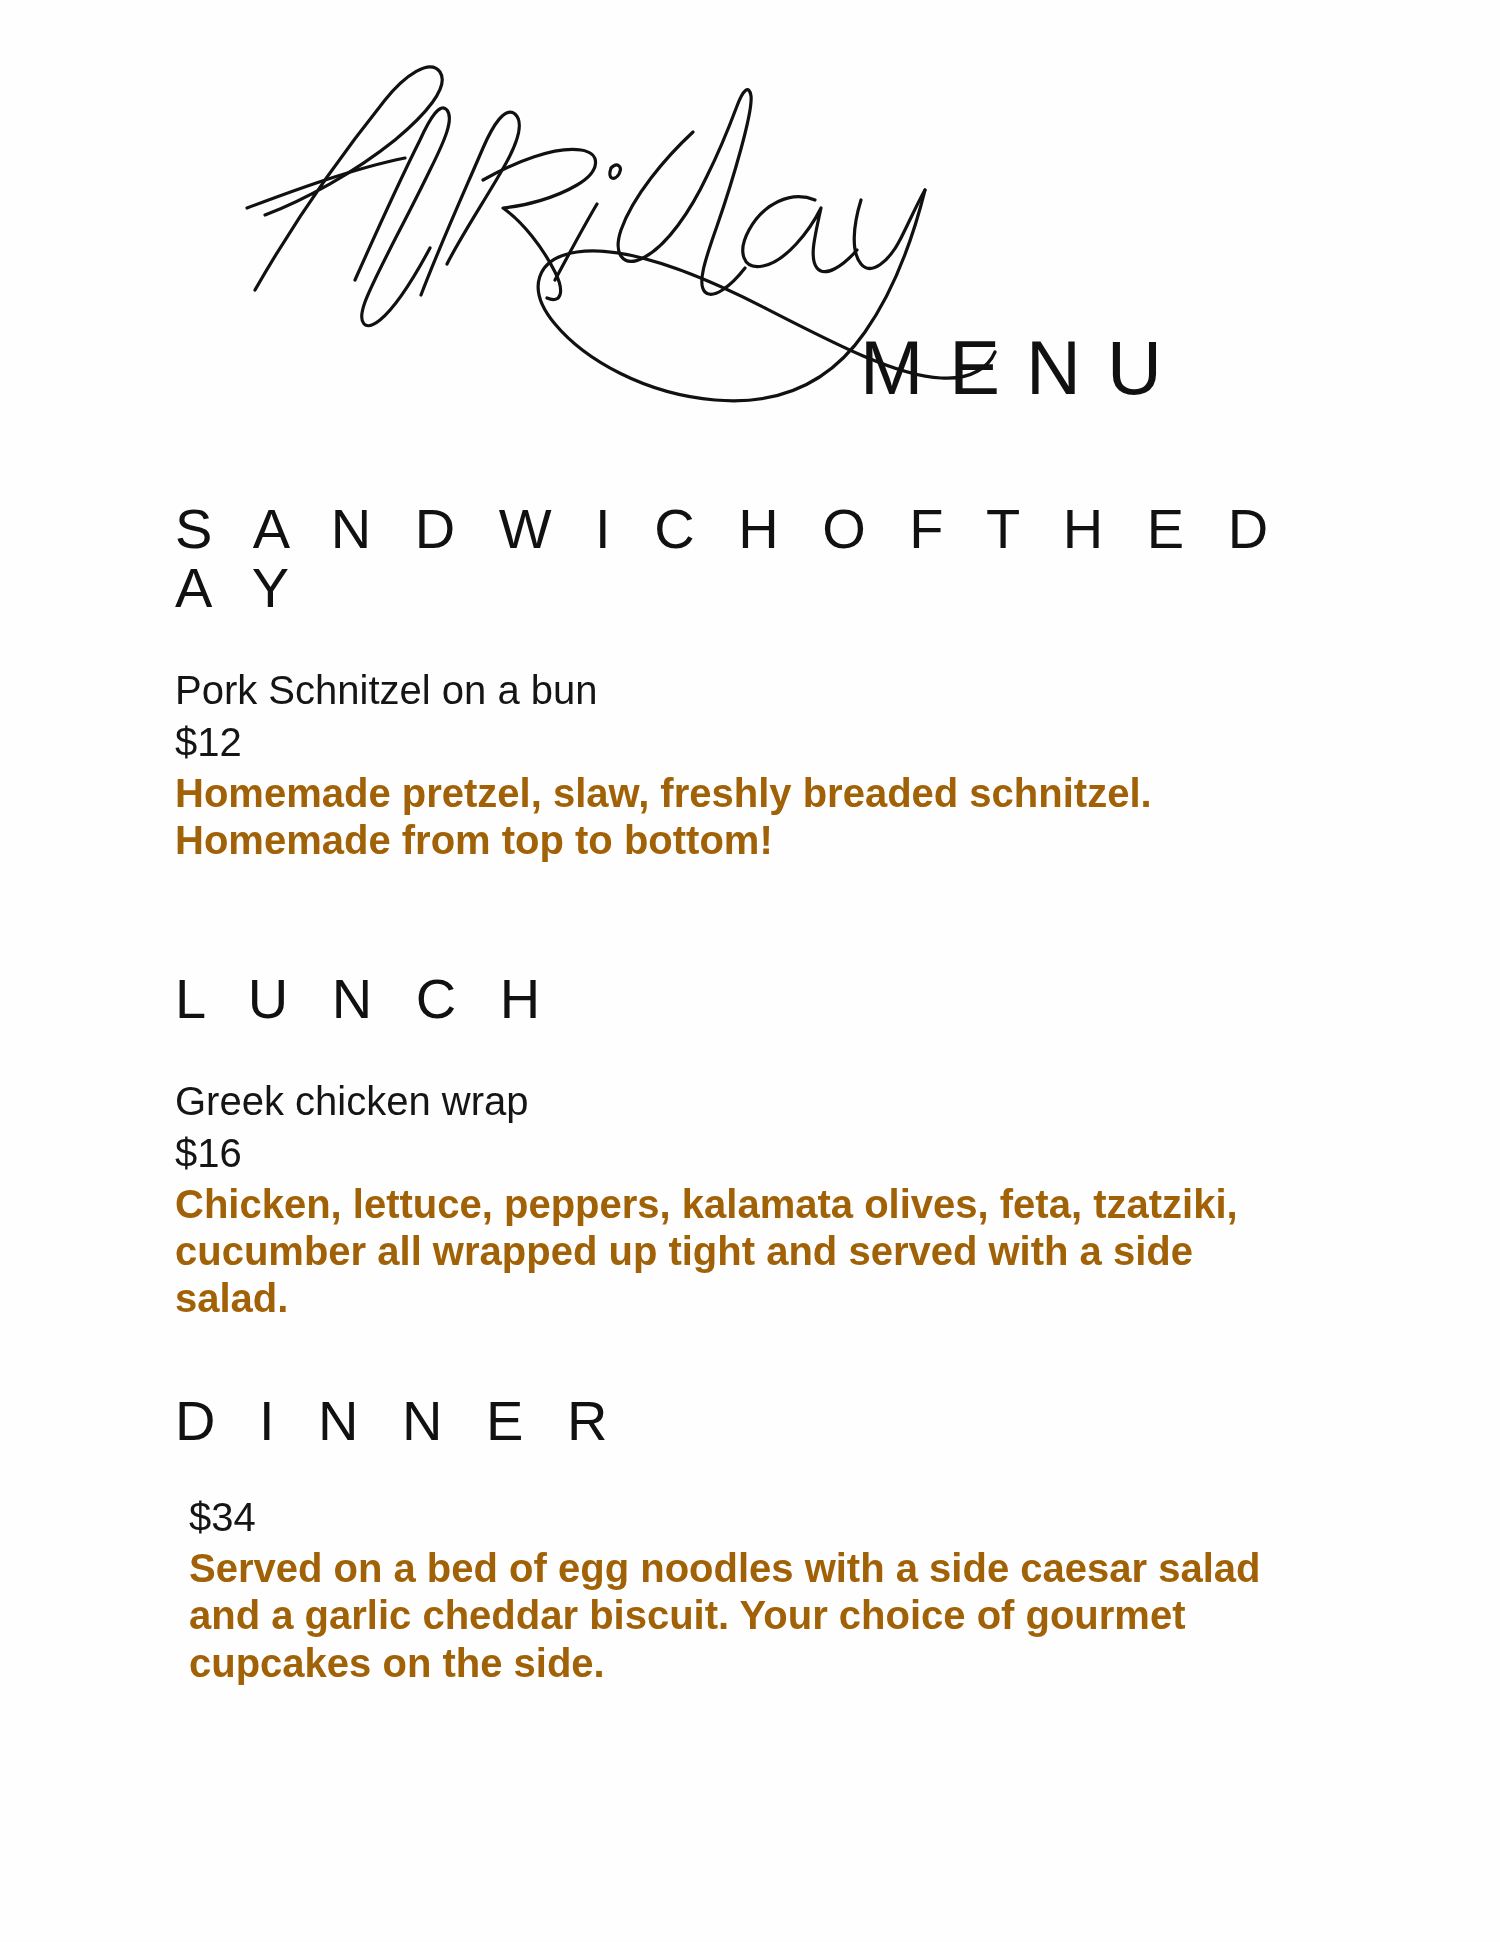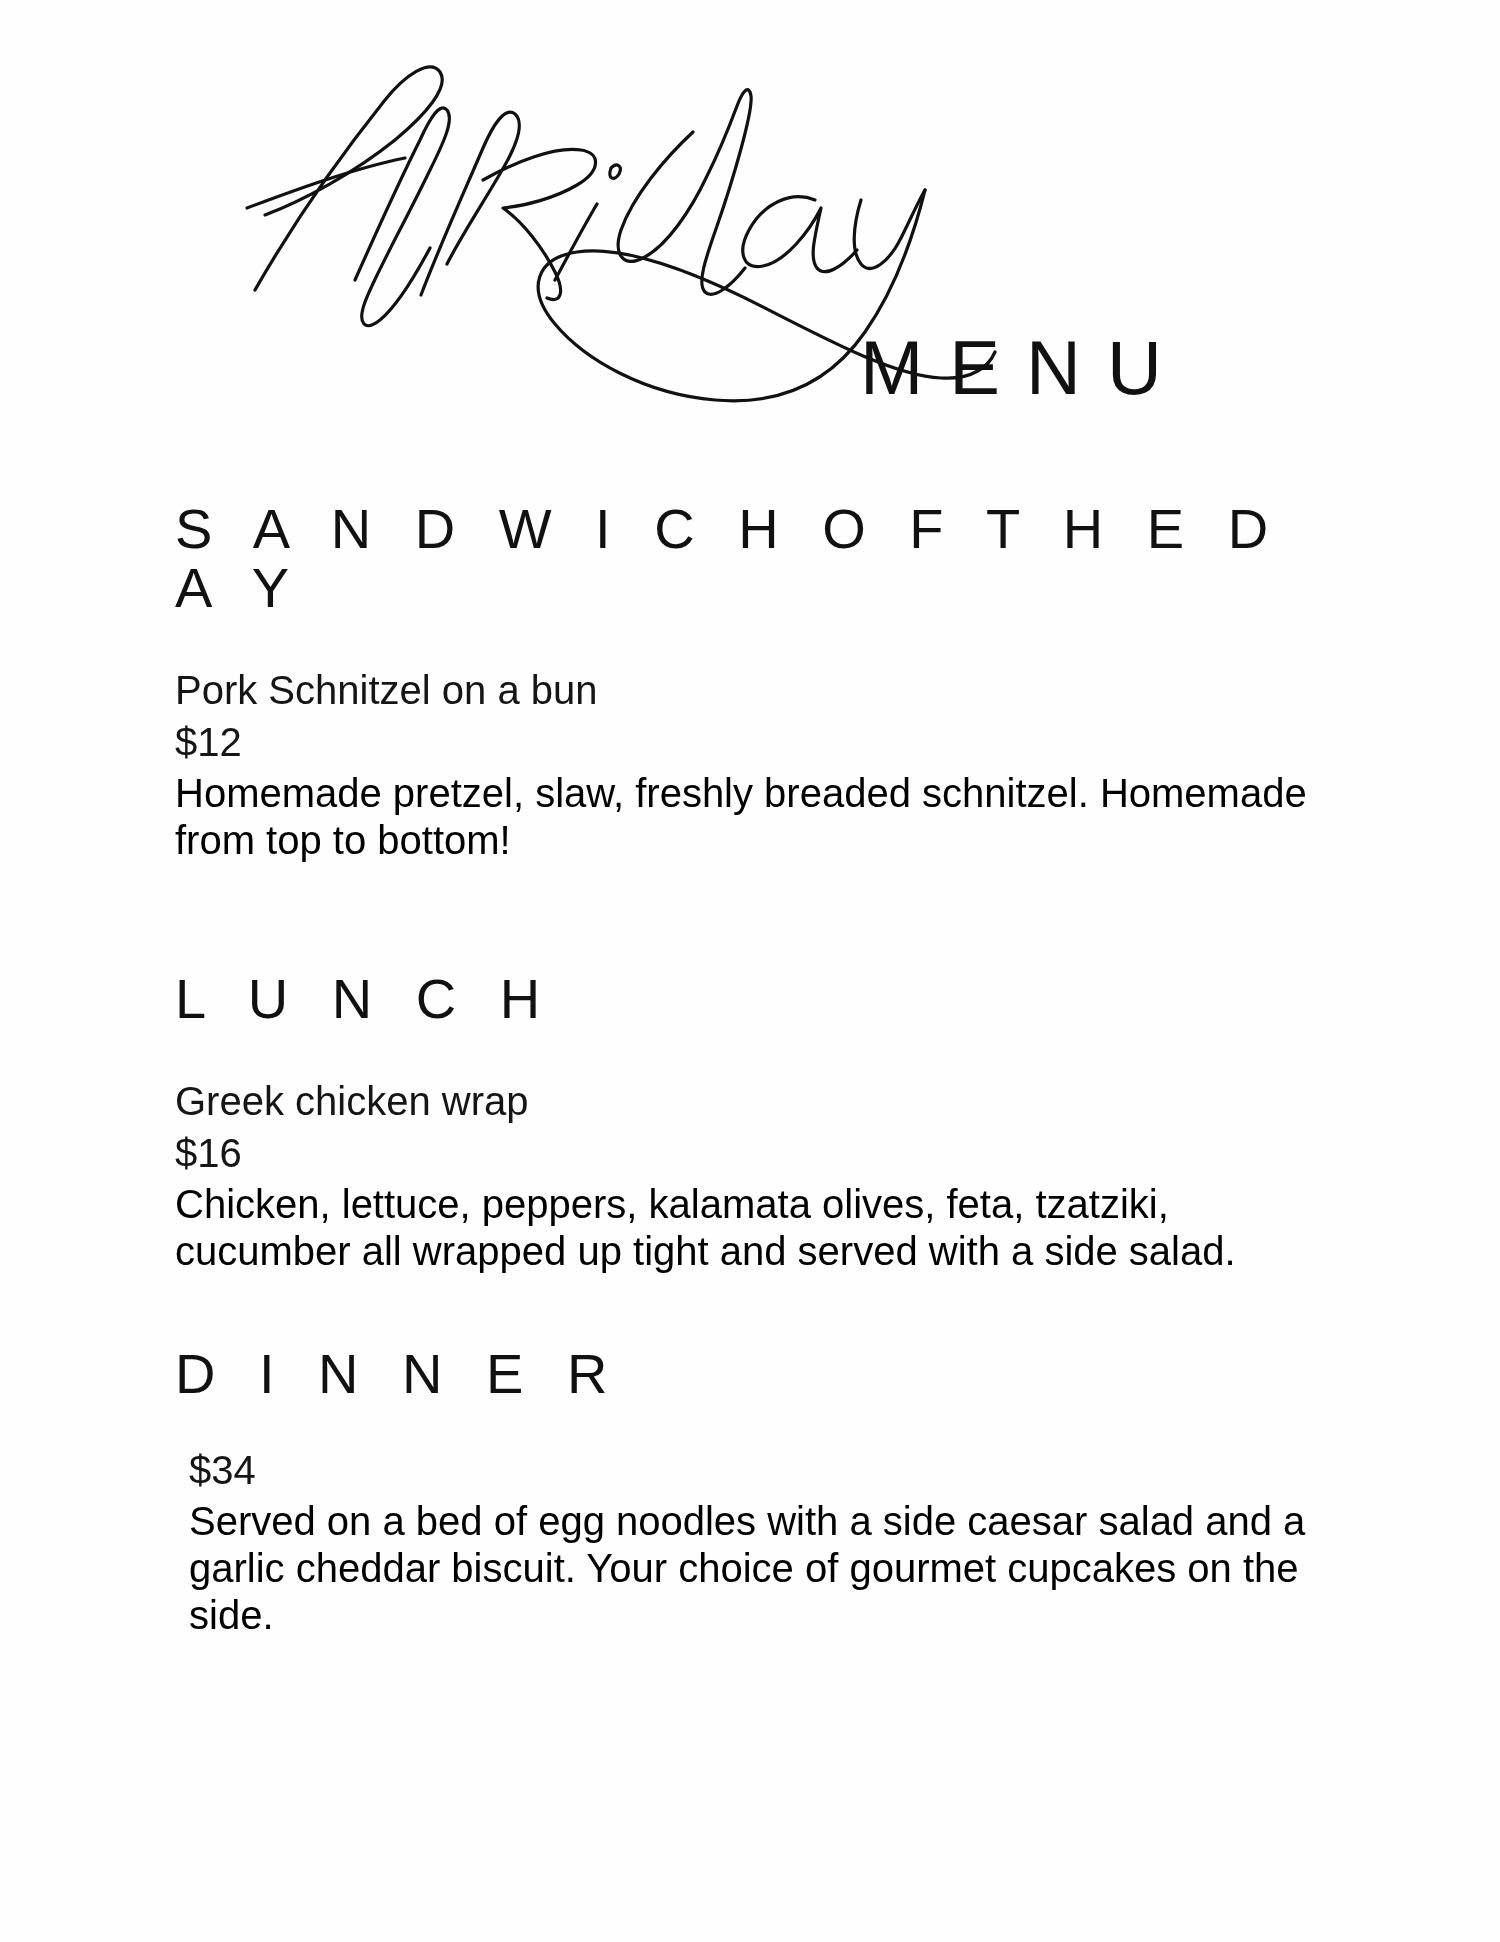--- a/index.html
+++ b/index.html
@@ -108,22 +108,22 @@
     line-height: 1.3;
     white-space: nowrap;
   }
 
   .section.sandwich .item-price { }
   .section.lunch .item-price { margin-right: 8px; }
   .section.dinner .item-price { margin-right: 6px; }
 
   .item-desc {
     font-size: 40px;
-    font-weight: 400;
-    color: #000000;
+    font-weight: 700;
+    color: #a16207;
     line-height: 1.18;
     max-width: 1140px;
     margin-top: 2px;
   }
 </style>
 </head>
 <body>
 
 <div class="page">
 

